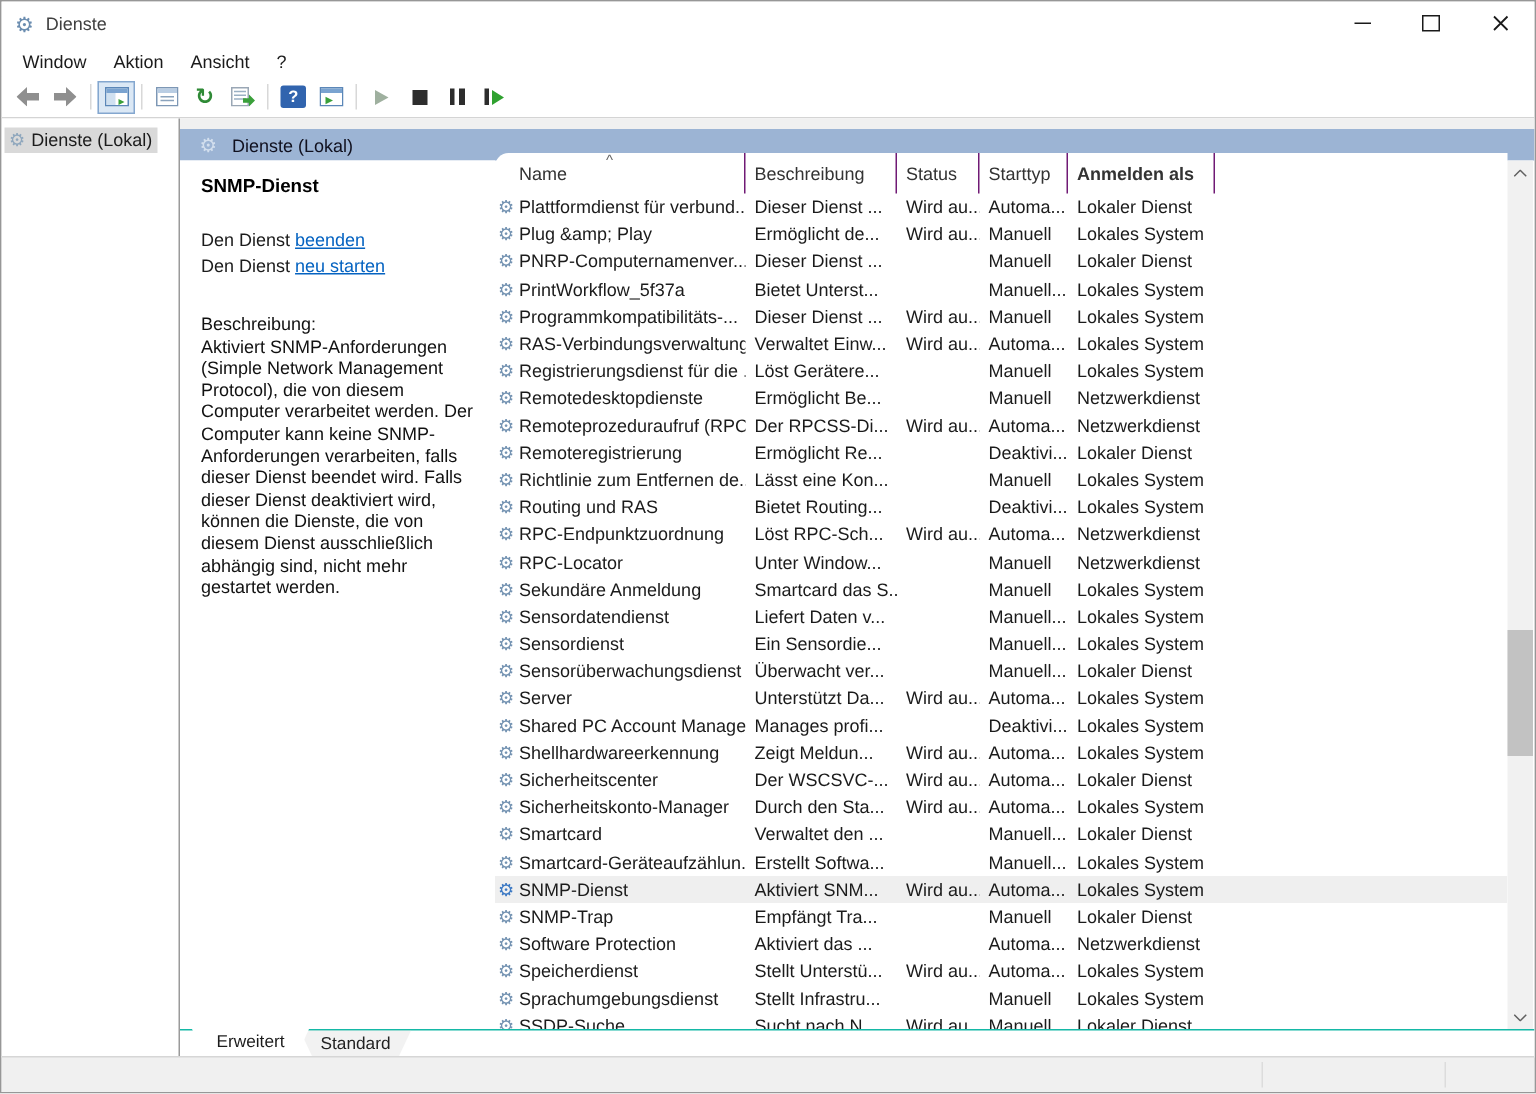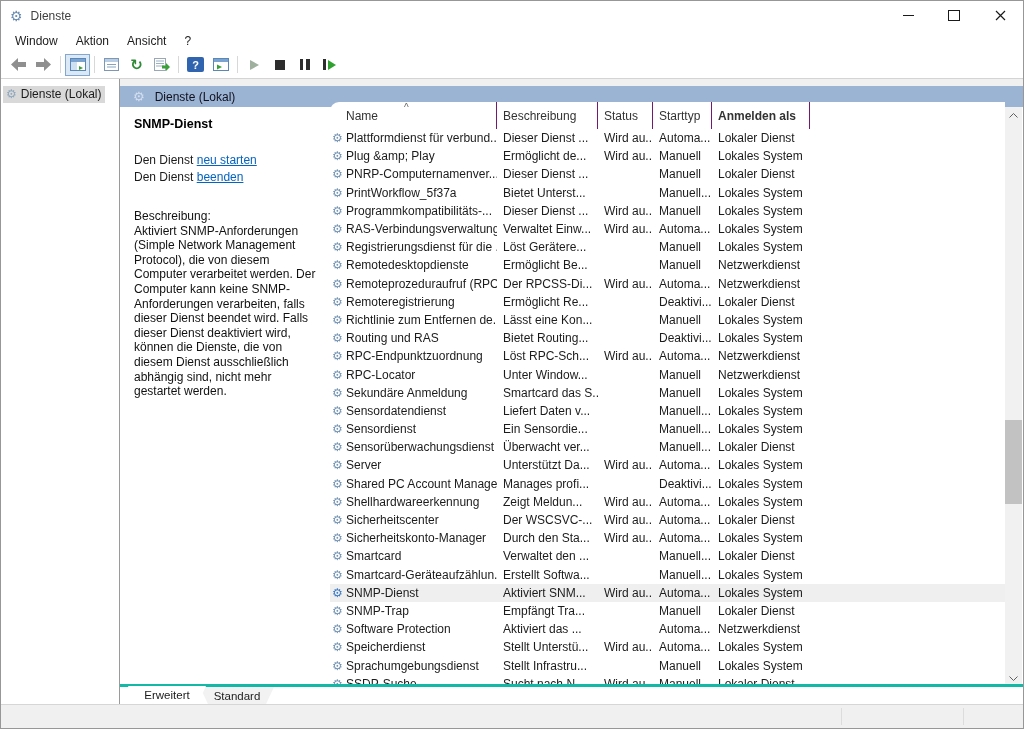--- a/index.html
+++ b/index.html
@@ -76,21 +76,21 @@
   .cell.status{width:55px;}
   .cell.start{width:59px;}
   .cell.logon{width:98px;}
   
   .vscroll{position:absolute;top:28px;right:1px;bottom:18px;width:17px;background:#f1f1f1;}
   .varrow{position:absolute;left:0;width:17px;height:15px;display:flex;align-items:center;justify-content:center;}
   .varrow.up{top:1px;}
   .varrow.down{bottom:1px;}
   .vthumb{position:absolute;left:0;width:17px;top:54%;height:14.5%;background:#c2c2c2;}
   
-  .tabsbar{position:absolute;left:0;right:0;bottom:0;height:18px;border-top:3px solid #14b8a6;background:#fff;
+  .tabsbar{position:absolute;left:0;right:0;bottom:0;height:18px;border-top:1px solid #14b8a6;background:#fff;
     display:flex;padding-left:8px;align-items:flex-start;}
   .tab{height:17px;margin-top:0px;display:flex;align-items:center;justify-content:center;
     font-size:11.5px;clip-path:polygon(0 0,100% 0,calc(100% - 8px) 100%,8px 100%);
     filter:drop-shadow(0 0 1px #8a8a8a);}
   .tab.active{background:#fff;width:78px;margin-top:-1px;height:18px;z-index:2;}
   .tab.inactive{background:#f2f2f2;width:74px;margin-left:-6px;color:#222;z-index:1;}
   
   .statusbar{position:absolute;left:0;right:0;bottom:0;height:23px;background:#f0f0f0;border-top:1px solid #d6d6d6;}
   .sb-sep{position:absolute;top:3px;bottom:3px;width:1px;background:#dcdcdc;}
   .sb-sep.s1{left:840px;}
@@ -212,22 +212,22 @@
       <div class="gap-strip"></div>
 
       <div class="bluebar">
         <span class="bluebar-gear">⚙</span>
         <span>Dienste (Lokal)</span>
       </div>
 
       <div class="extended">
         <div class="svc-name">SNMP-Dienst</div>
         <div class="svc-actions">
+          <div><span>Den Dienst </span><a class="link">beenden</a></div>
           <div><span>Den Dienst </span><a class="link">neu starten</a></div>
-          <div><span>Den Dienst </span><a class="link">beenden</a></div>
         </div>
         <div class="svc-desc">
           <div>Beschreibung:</div>
           <div>Aktiviert SNMP-Anforderungen (Simple Network Management Protocol), die von diesem Computer verarbeitet werden. Der Computer kann keine SNMP-Anforderungen verarbeiten, falls dieser Dienst beendet wird. Falls dieser Dienst deaktiviert wird, können die Dienste, die von diesem Dienst ausschließlich abhängig sind, nicht mehr gestartet werden.</div>
         </div>
       </div>
 
       <div class="list">
         <div class="cols-header">
           <div class="colh c-name">Name</div>

